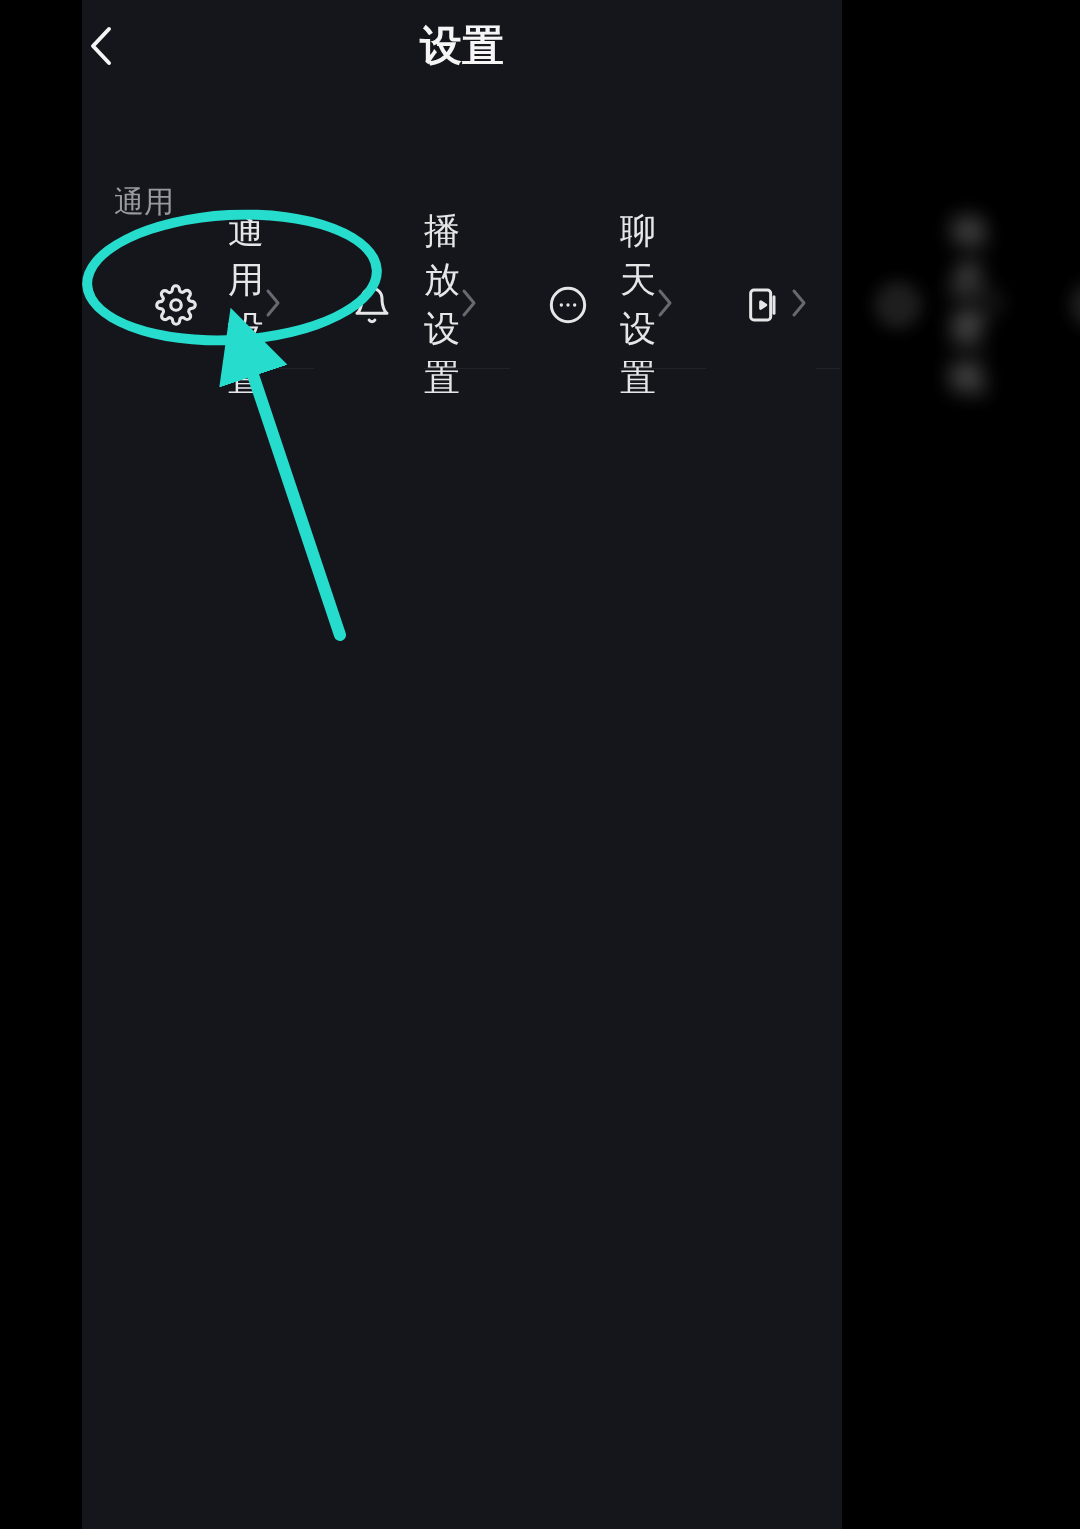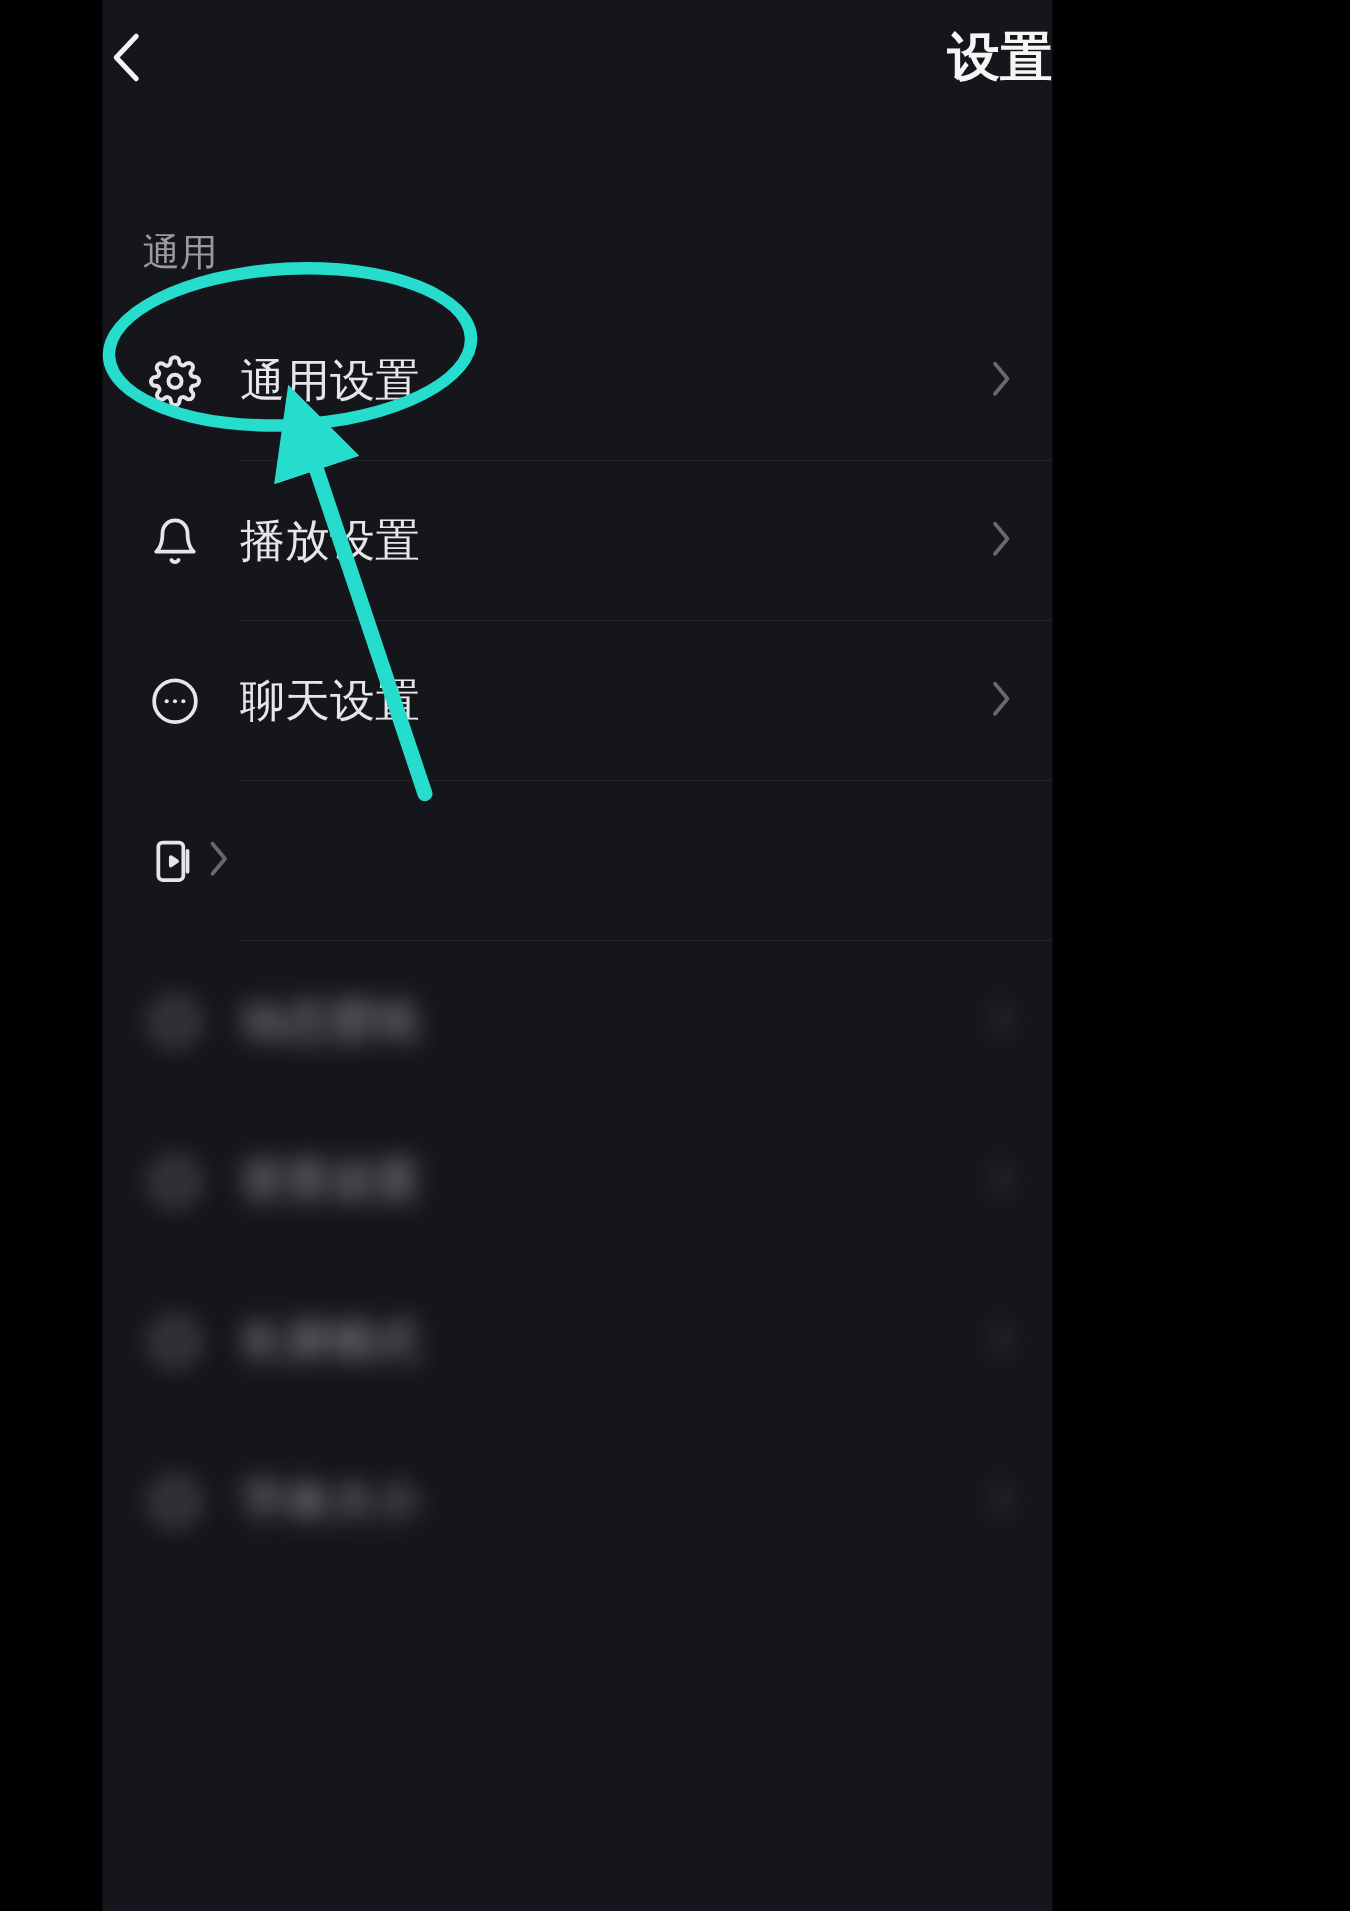--- a/index.html
+++ b/index.html
@@ -19,21 +19,21 @@
       position: absolute;
       left: 82px;
       top: 0;
       width: 760px;
       height: 1529px;
       background: #15161c;
     }
     .header {
       display: flex;
       align-items: center;
-      justify-content: flex-end;
+      justify-content: center;
       height: 92px;
       position: relative;
     }
     .back-icon {
       position: absolute;
       left: 0px;
       top: 26px;
       width: 40px;
       height: 40px;
       display: flex;
@@ -50,21 +50,22 @@
     }
     .section-header {
       padding: 90px 32px 18px 32px;
     }
     .section-label {
       color: #9a999e;
       font-size: 30px;
     }
     .list {
       display: flex;
-      flex-direction: column;
+      flex-direction: row;
+      margin-left: 36px;
     }
     .row {
       display: flex;
       align-items: center;
       height: 128px;
       padding: 0 32px 0 32px;
       position: relative;
     }
     .row.divider::after {
       content: "";

